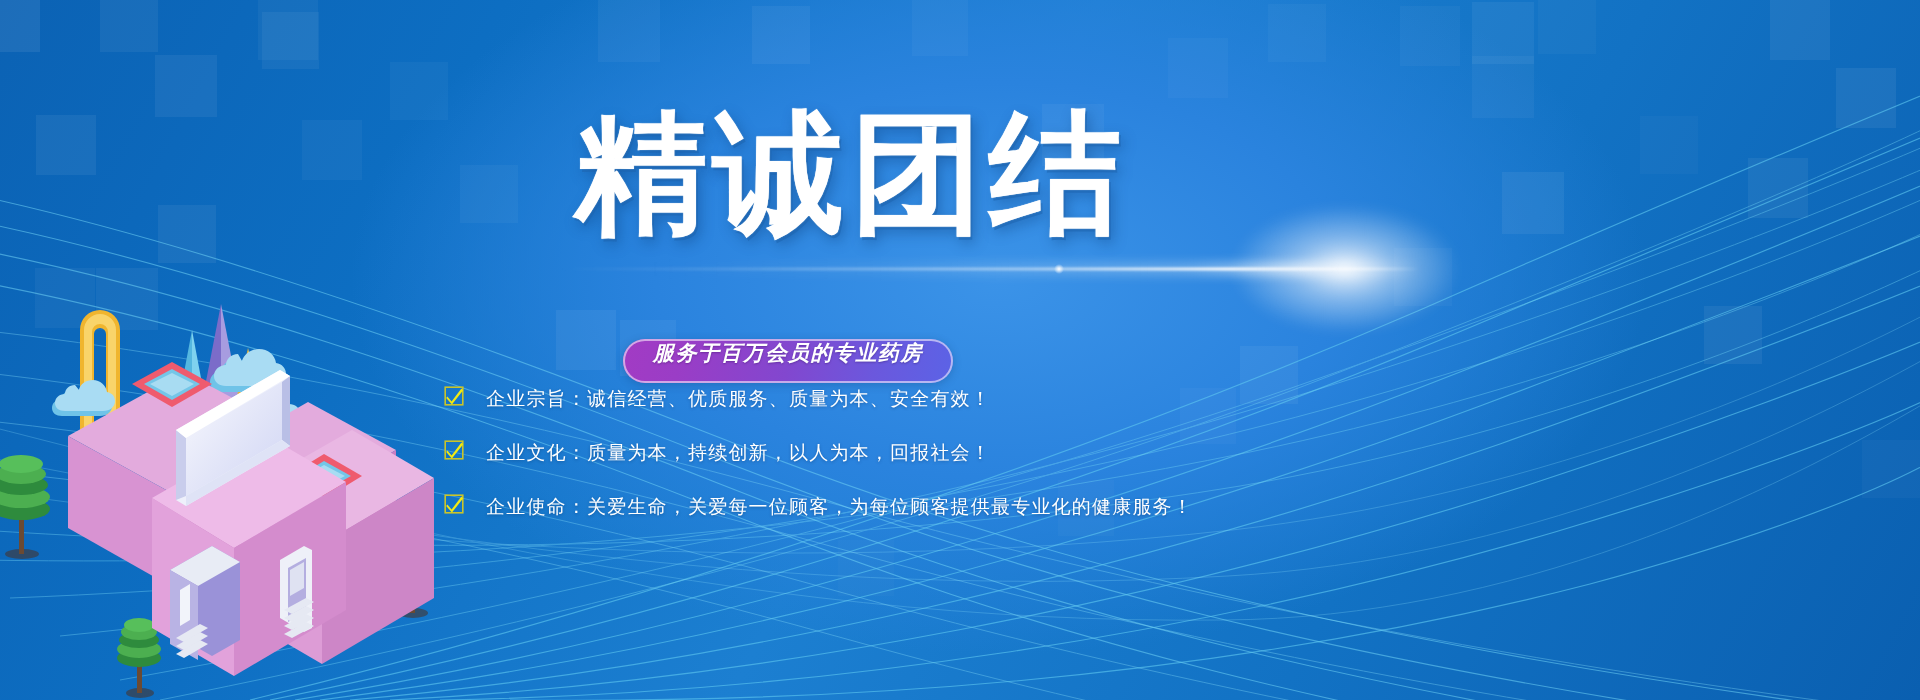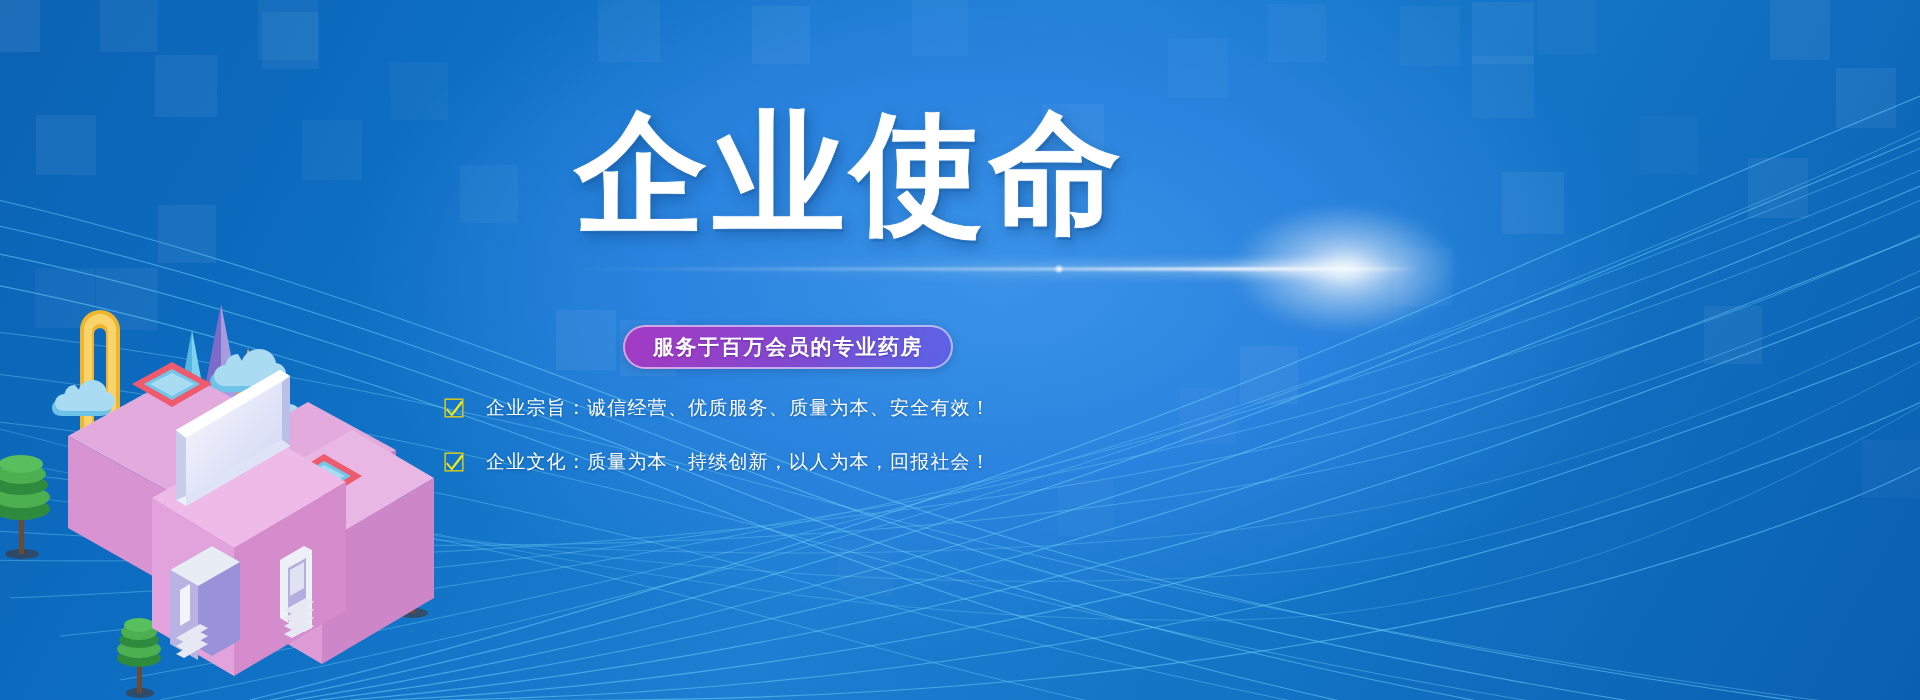--- a/index.html
+++ b/index.html
@@ -80,42 +80,43 @@
     text-shadow:
       0 0 1px #ffffff,
       2px 3px 0 rgba(30,100,175,.55),
       4px 6px 14px rgba(10,60,120,.40);
     transform: translateX(-115px);
   }
 
   
   #badge {
     position: absolute;
-    left: 623px; top: 325px;
+    left: 623px; top: 339px;
     width: 330px; height: 44px;
     border-radius: 22px;
     background: linear-gradient(100deg, #a23bc4 0%, #9a3dc6 18%, #8247cf 50%, #6b58dd 76%, #5b63e6 100%);
     box-shadow: 0 0 0 2px rgba(255,255,255,.55) inset, 0 2px 8px rgba(12,50,100,.25);
-    display: flex; align-items: center; justify-content: center;
+    display: flex; justify-content: center;
     z-index: 7;
+    font-style: italic;
   }
   #badge .txt {
     font-family: "DejaVu Sans", "Liberation Sans", sans-serif;
     font-size: 21px; font-weight: 700; color: #ffffff;
     letter-spacing: 1.5px; white-space: nowrap;
     text-shadow: 0 1px 2px rgba(40,10,80,.35);
   }
 
   
   #bullets {
     position: absolute;
     left: 444px; top: 386px;
     z-index: 7;
   }
-  .bullet { display: flex; align-items: center; height: 44px; margin-bottom: 10px; }
+  .bullet { display: flex; align-items: flex-start; height: 44px; margin-bottom: 10px; }
   .bullet .chk {
     flex: 0 0 auto; width: 20px; height: 20px; margin-right: 22px;
     position: relative;
   }
   .bullet .chk svg { display: block; }
   .bullet .label {
     font-family: "DejaVu Sans", "Liberation Sans", sans-serif;
     font-size: 19px; font-weight: 400; color: #ffffff;
     letter-spacing: 1.2px; white-space: nowrap;
     text-shadow: 0 1px 3px rgba(10,55,110,.45);
@@ -344,21 +345,21 @@
       <path d="M294,300 L312,290 L312,344 L294,354 Z" fill="#b4aee0"></path>
       <path d="M296,302 L310,294 L310,320 L296,328 Z" fill="#dfe2f2"></path>
       <path d="M290,342 L312,330 L320,334 L298,346 Z" fill="#e6e9f3"></path>
       <path d="M290,350 L312,338 L320,342 L298,354 Z" fill="#e6e9f3"></path>
       <path d="M290,358 L312,346 L320,350 L298,362 Z" fill="#e6e9f3"></path>
       <path d="M290,366 L312,354 L320,358 L298,370 Z" fill="#e6e9f3"></path>
     </g>
   </svg>
 
   <div id="title">
-    <span class="zh">企业使命</span>
+    <span class="zh">精诚团结</span>
   </div>
 
   <div id="badge">
     <span class="txt">服务于百万会员的专业药房</span>
   </div>
 
   <div id="bullets">
 
     <div class="bullet">
       <span class="chk">
@@ -373,16 +374,25 @@
     <div class="bullet">
       <span class="chk">
         <svg width="20" height="20" viewBox="0 0 20 20">
           <rect x="1.2" y="1.2" width="17.6" height="17.6" fill="none" stroke="#c9c42a" stroke-width="1.6"></rect>
           <path d="M3.4 10.6 L7.6 15.4 L17.4 2.6 L19 4.6 L7.9 18.6 L2.2 12.0 Z" fill="#f2ea12"></path>
         </svg>
       </span>
       <span class="label">企业文化：质量为本，持续创新，以人为本，回报社会！</span>
     </div>
 
+    <div class="bullet">
+      <span class="chk">
+        <svg width="20" height="20" viewBox="0 0 20 20">
+          <rect x="1.2" y="1.2" width="17.6" height="17.6" fill="none" stroke="#c9c42a" stroke-width="1.6"></rect>
+          <path d="M3.4 10.6 L7.6 15.4 L17.4 2.6 L19 4.6 L7.9 18.6 L2.2 12.0 Z" fill="#f2ea12"></path>
+        </svg>
+      </span>
+      <span class="label">企业使命：关爱生命，关爱每一位顾客，为每位顾客提供最专业化的健康服务！</span>
+    </div>
 
   </div>
 
 </div>
 
 </body></html>

